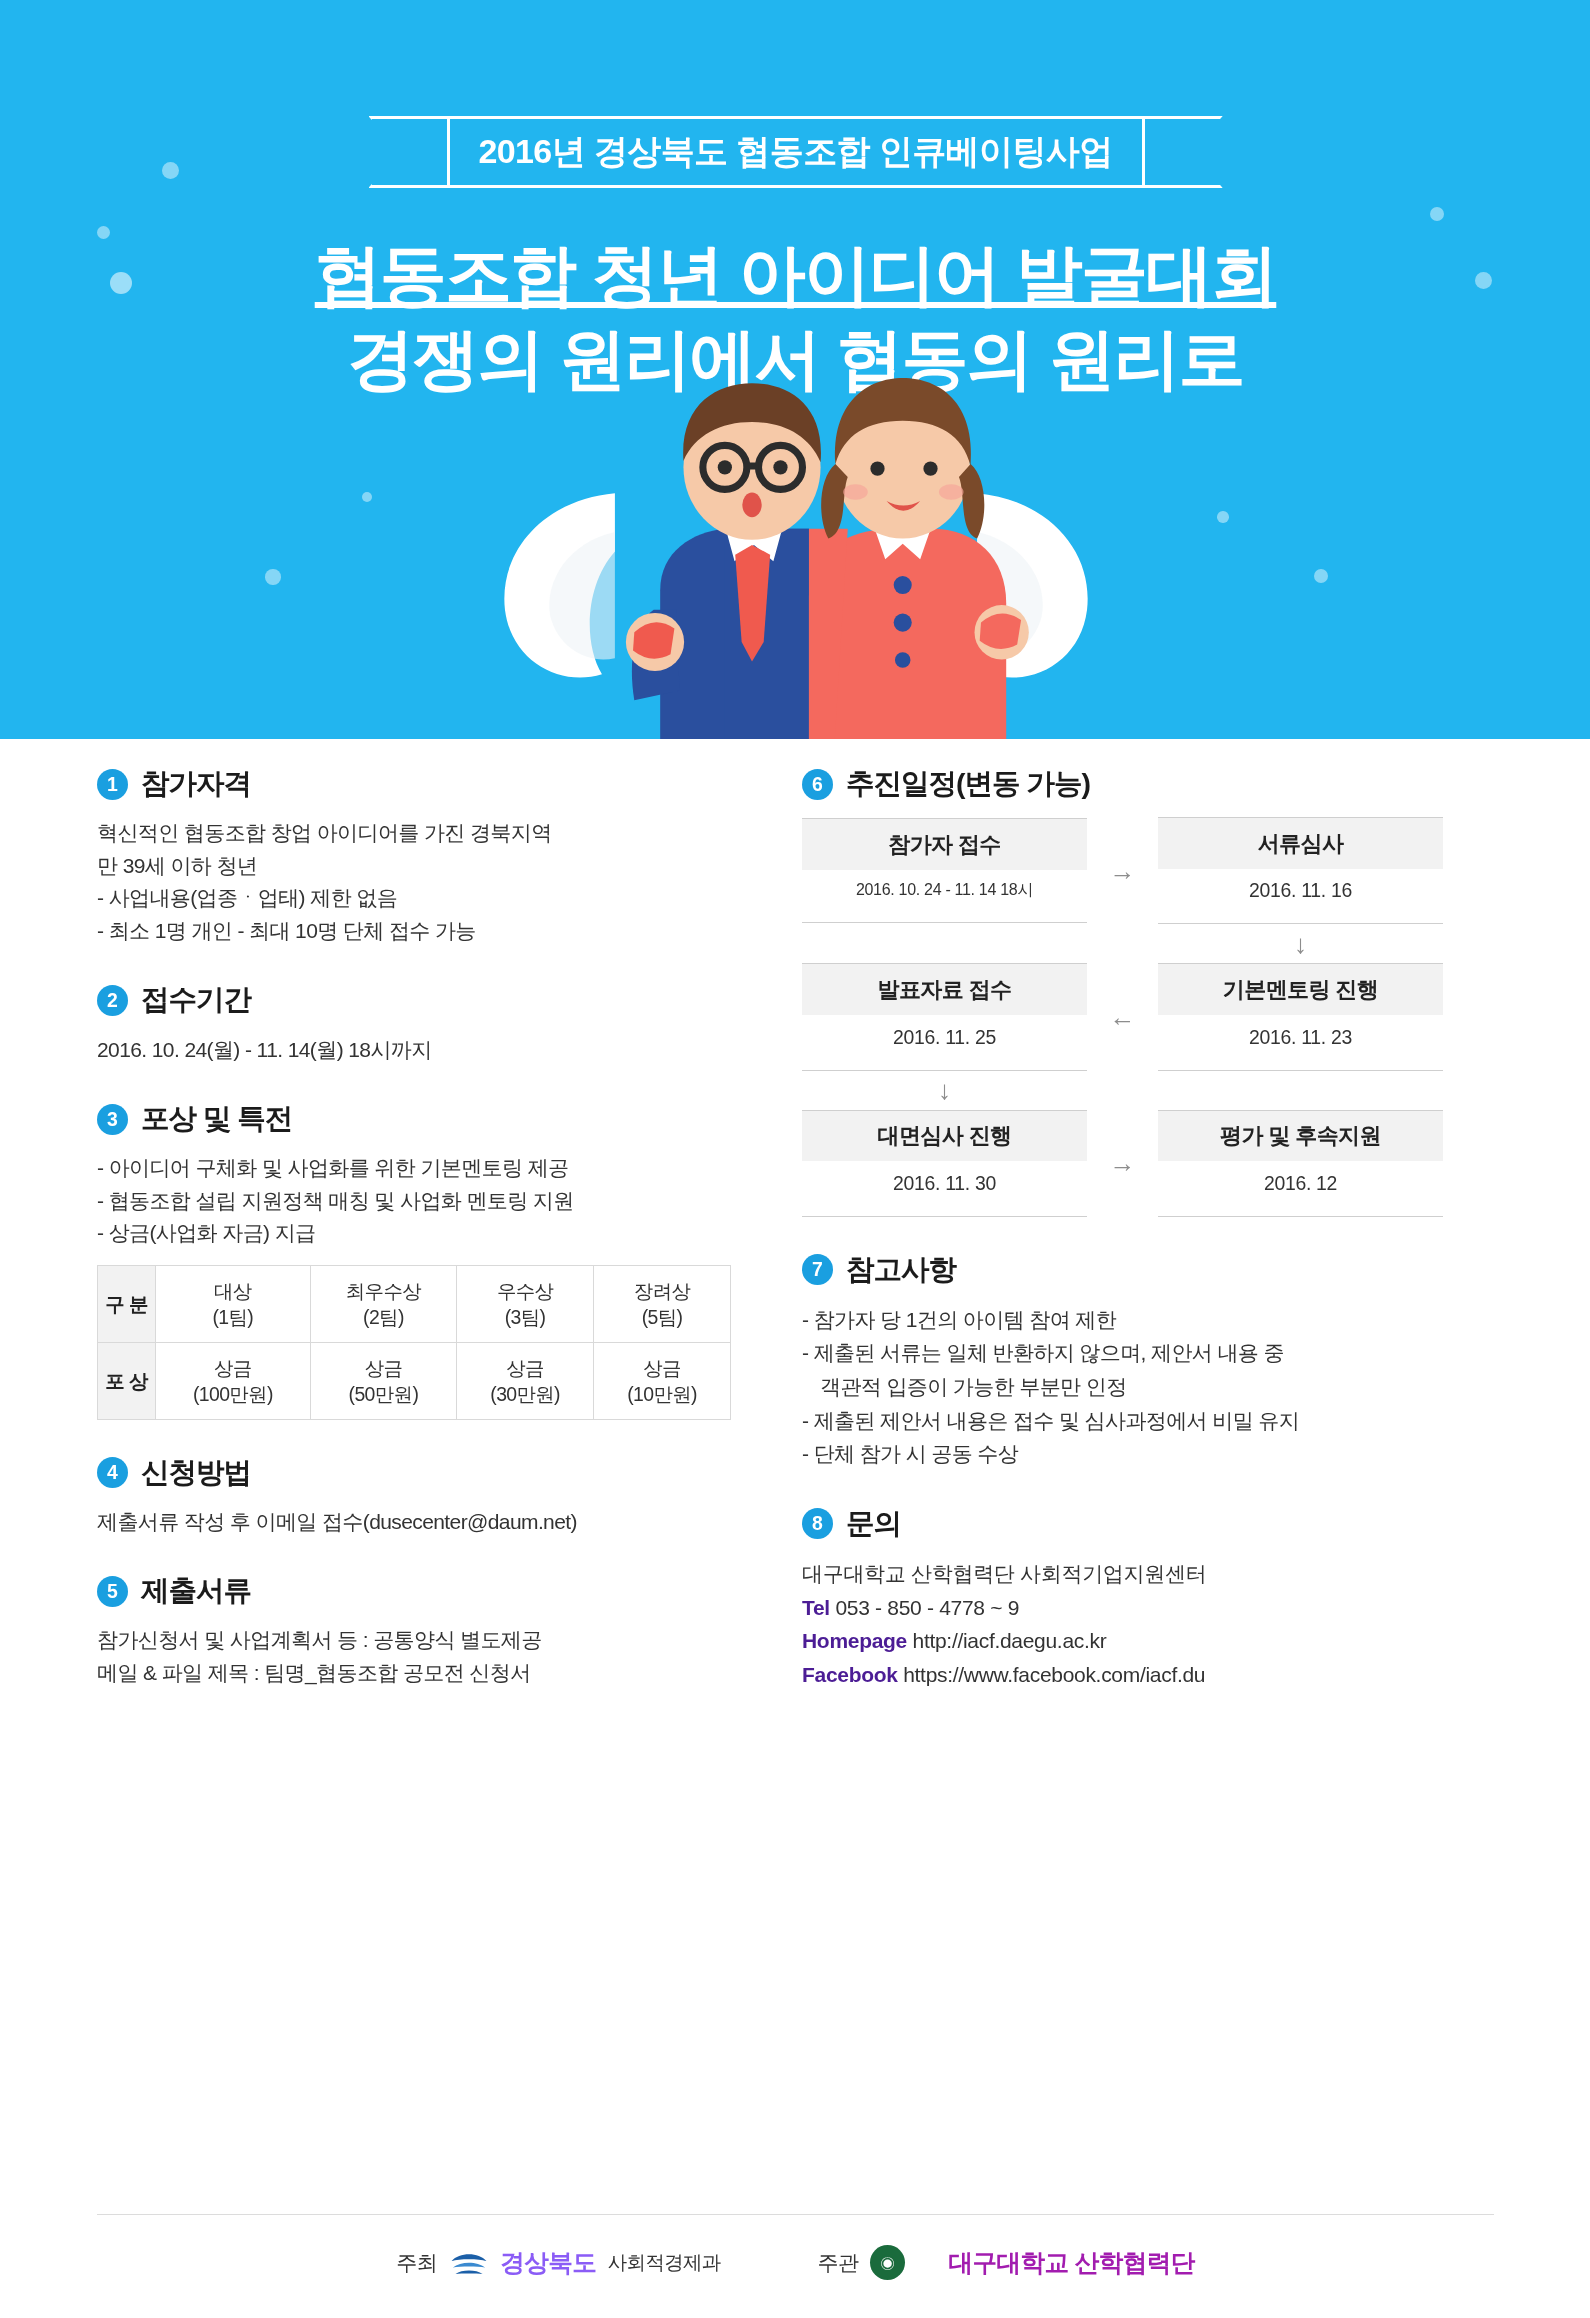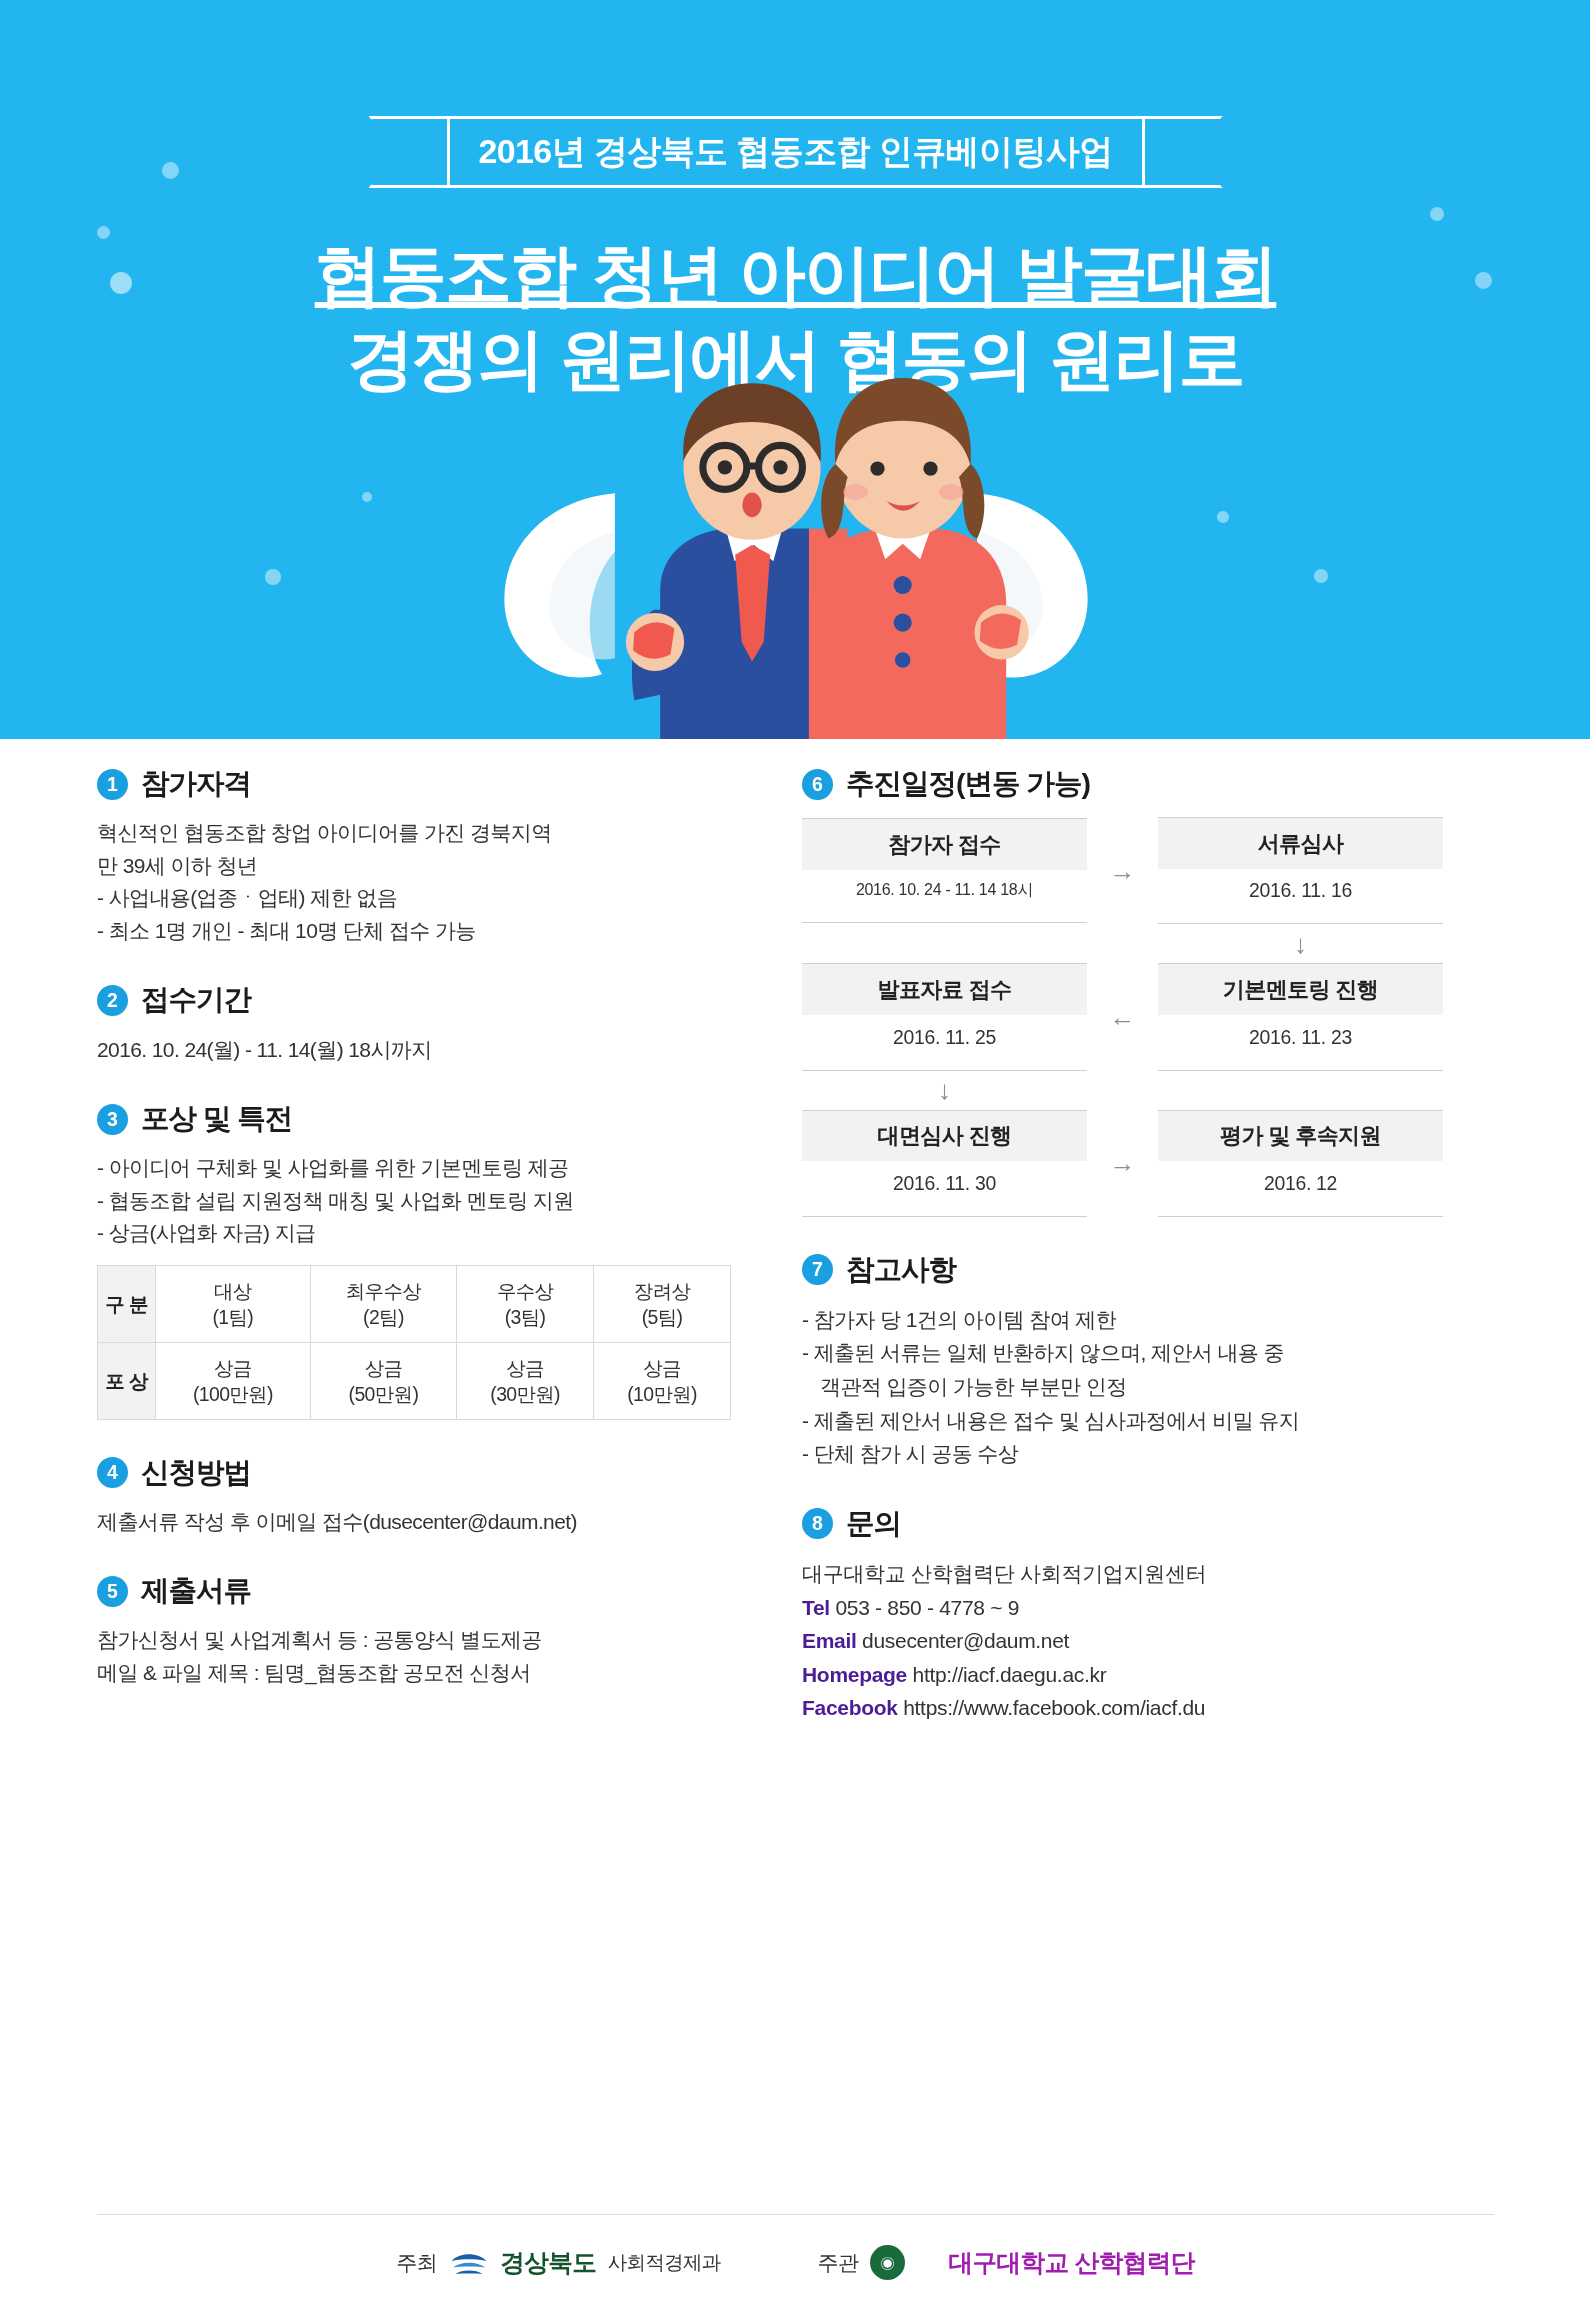--- a/index.html
+++ b/index.html
@@ -205,21 +205,21 @@
     left: 97px; right: 97px; bottom: 39px;
     border-top: 1.3px solid #dcdcdc;
     padding-top: 30px;
     display: flex;
     align-items: center;
     justify-content: center;
     gap: 97px;
   }
   .f-group { display: flex; align-items: center; gap: 11.6px; }
   .f-label { font-size: 21px; color: #333; letter-spacing: -0.6px; }
-  .f-org { font-size: 24.6px; font-weight: bold; color: #14532d; letter-spacing: -0.6px; }
+  .f-org { font-size: 24.6px; font-weight: bold; color: #8b5cf6; letter-spacing: -0.6px; }
   .f-org.dark { color: #a21caf; margin-left: 32px; }
   .f-sub { font-size: 19.4px; color: #333; letter-spacing: -0.6px; }
   .f-mark { width: 40px; height: 30px; flex: 0 0 auto; }
   .f-seal { width: 35px; height: 35px; border-radius: 50%; background: #1a6b3c; flex: 0 0 auto;
             display:flex; align-items:center; justify-content:center; color:#fff; font-size:14.2px; }
 </style>
 </head>
 <body>
 
 <div class="poster">
@@ -484,24 +484,20 @@
 
       <div class="sec contact">
         <div class="sec-head">
           <div class="num">8</div>
           <div class="sec-title">문의</div>
         </div>
         <div class="cline">대구대학교 산학협력단 사회적기업지원센터</div>
         <div class="cline">
           <b>Tel</b>
           <span>053 - 850 - 4778 ~ 9</span>
-        </div>
-        <div class="cline">
-          <b>Email</b>
-          <span>dusecenter@daum.net</span>
         </div>
         <div class="cline">
           <b>Homepage</b>
           <span>http://iacf.daegu.ac.kr</span>
         </div>
         <div class="cline">
           <b>Facebook</b>
           <span>https://www.facebook.com/iacf.du</span>
         </div>
       </div>

